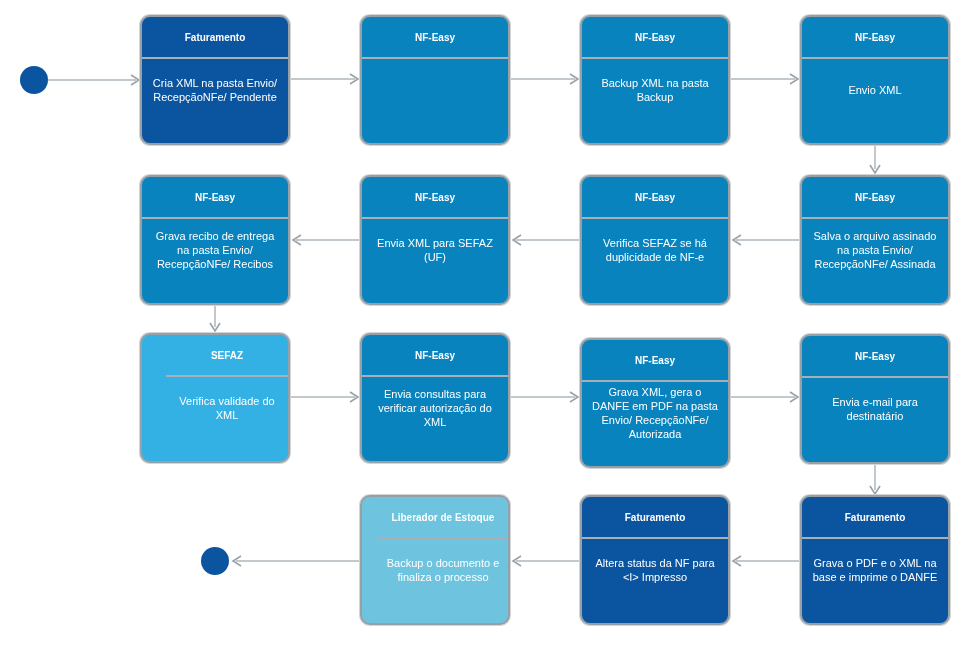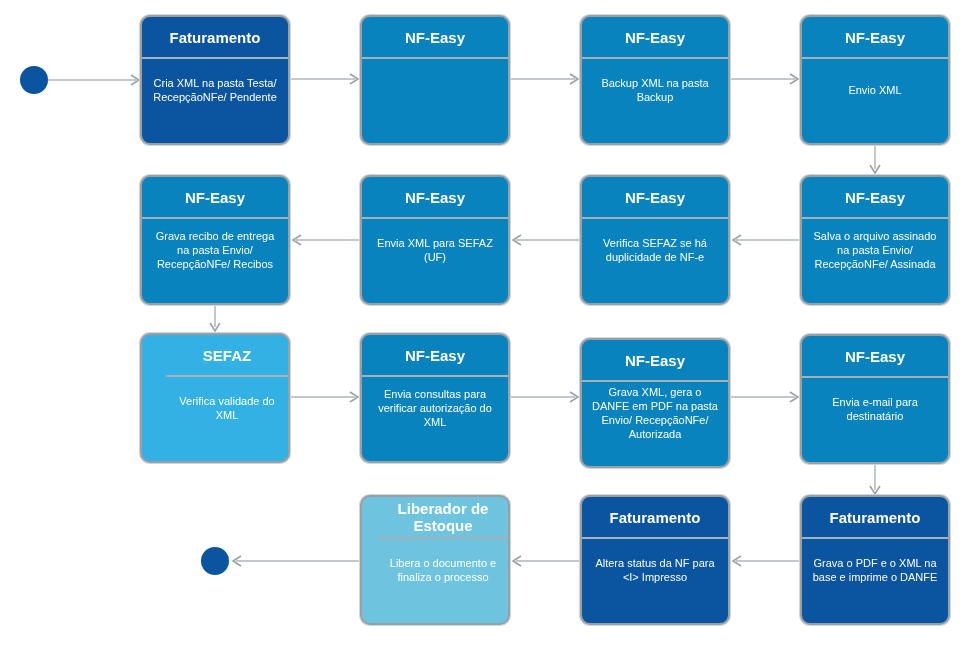--- a/index.html
+++ b/index.html
@@ -19,21 +19,21 @@
     color:#ffffff;
     box-shadow:0 0 0 1px #d2d6d9;
   }
   .role-faturamento{background:var(--faturamento,#0b55a0);}
   .role-nfeasy{background:var(--nfeasy,#0883be);}
   .role-sefaz{background:var(--sefaz,#33b1e4);padding-left:24px;}
   .role-liberador{background:var(--liberador,#6ec4de);padding-left:16px;}
   .node-header{
     height:40px;
     display:flex;align-items:center;justify-content:center;
-    font-size:15px;font-weight:bold;
+    font-size:10px;font-weight:bold;
     border-bottom:2px solid var(--separator,#a8b0b6);
     text-align:center;
   }
   .node-body{
     min-height:62px;
     display:flex;align-items:center;justify-content:center;
     padding:0 8px;
     font-size:11px;line-height:14px;
     text-align:center;
   }
@@ -141,21 +141,21 @@
       <line class="arrow-line" x1="359" y1="561" x2="236" y2="561"></line>
         <polyline class="arrow-head" points="241,556 233,561 241,566"></polyline>
     </g>
   </svg>
 
   <div class="terminator" id="start-node"></div>
   <div class="terminator" id="end-node"></div>
 
   <div class="node n0 role-faturamento">
     <div class="node-header">Faturamento</div>
-    <div class="node-body">Cria XML na pasta Testa/ RecepçãoNFe/ Pendente</div>
+    <div class="node-body">Cria XML na pasta Envio/ RecepçãoNFe/ Pendente</div>
   </div>
   <div class="node n1 role-nfeasy">
     <div class="node-header">NF-Easy</div>
   </div>
   <div class="node n2 role-nfeasy">
     <div class="node-header">NF-Easy</div>
     <div class="node-body">Backup XML na pasta Backup</div>
   </div>
   <div class="node n3 role-nfeasy">
     <div class="node-header">NF-Easy</div>
@@ -196,16 +196,16 @@
   <div class="node n12 role-faturamento">
     <div class="node-header">Faturamento</div>
     <div class="node-body">Grava o PDF e o XML na base e imprime o DANFE</div>
   </div>
   <div class="node n13 role-faturamento">
     <div class="node-header">Faturamento</div>
     <div class="node-body">Altera status da NF para &lt;I&gt; Impresso</div>
   </div>
   <div class="node n14 role-liberador">
     <div class="node-header">Liberador de Estoque</div>
-    <div class="node-body">Libera o documento e finaliza o processo</div>
+    <div class="node-body">Backup o documento e finaliza o processo</div>
   </div>
 
 </div>
 
 </body></html>

